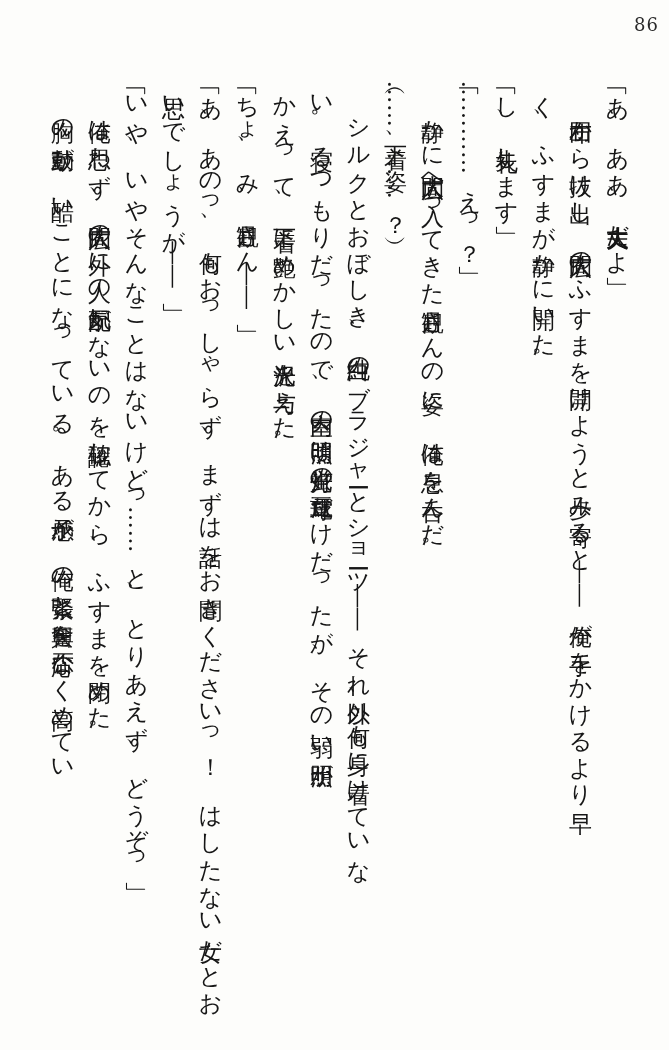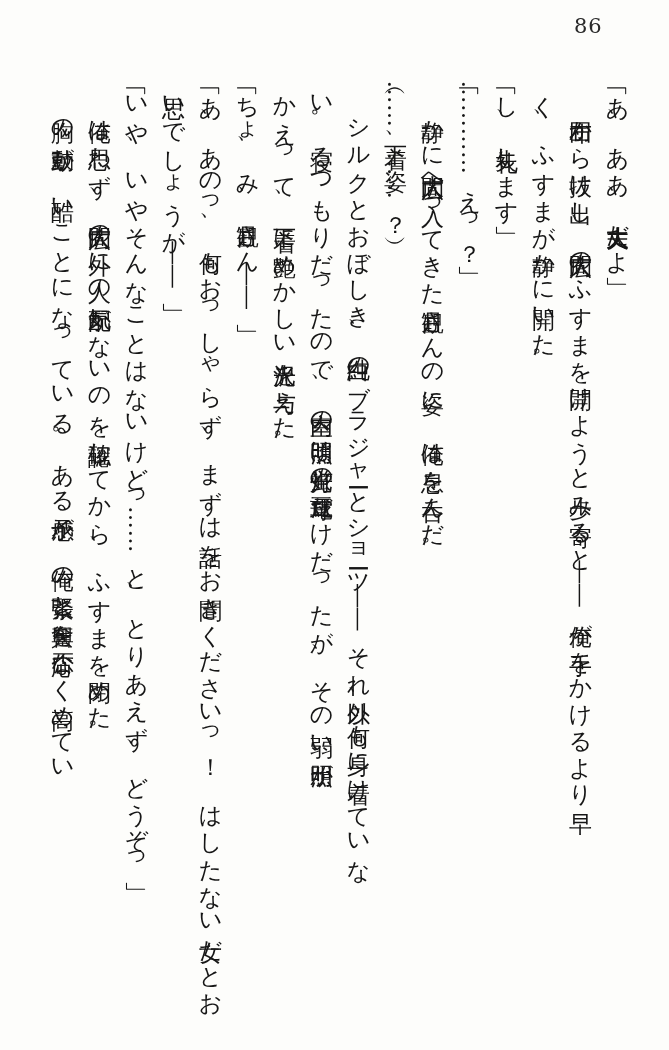--- a/index.html
+++ b/index.html
@@ -10,22 +10,22 @@
     width: 669px;
     height: 1050px;
     background: #fdfdfb;
     position: relative;
     overflow: hidden;
     font-family: "DejaVu Serif", "Liberation Serif", serif;
   }
   .page-number {
     position: absolute;
     top: 14px;
-    left: 574px;
-    font-size: 21px;
+    left: 634px;
+    font-size: 18px;
     color: #2a2a2a;
     letter-spacing: 1px;
   }
   .text-block {
     position: absolute;
     top: 80px;
     right: 33px;
     height: 945px;
     writing-mode: vertical-rl;
     text-orientation: mixed;

